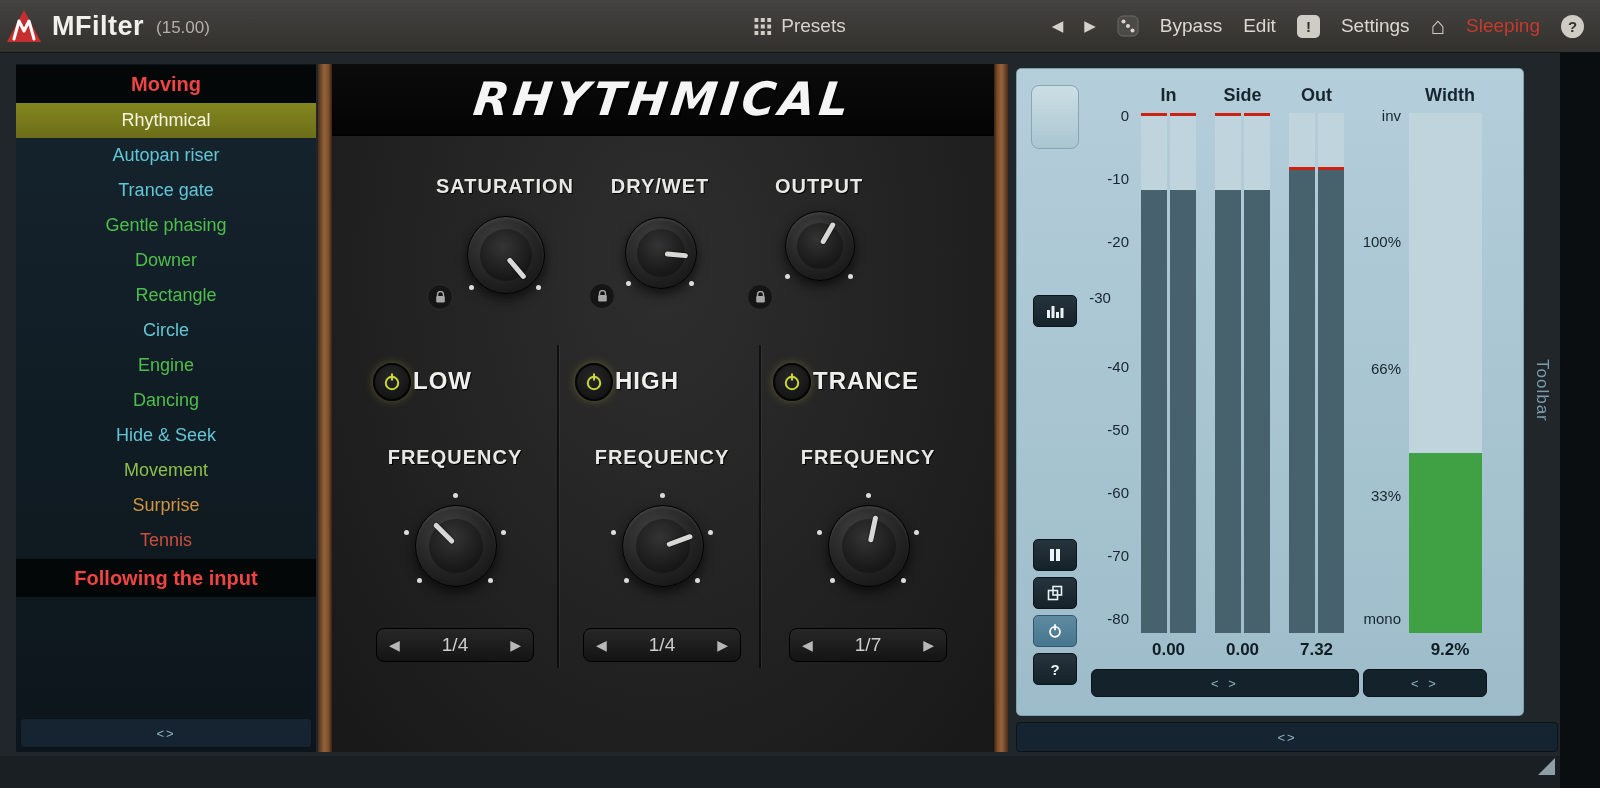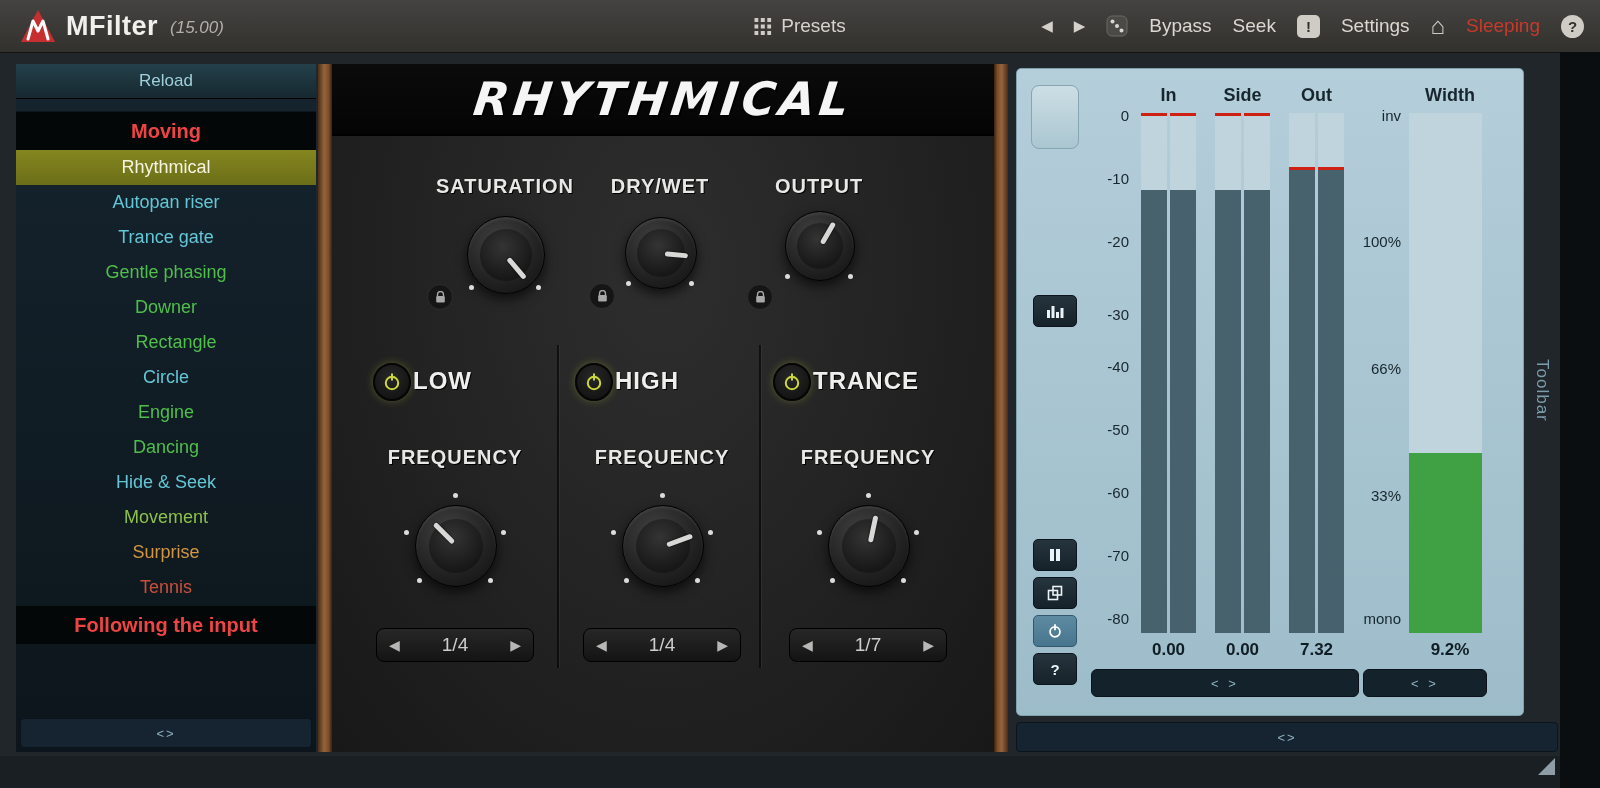--- a/index.html
+++ b/index.html
@@ -1,22 +1,22 @@
 <!DOCTYPE html>
 <html><head>
 <meta charset="utf-8">
 <style>
   html,body{margin:0;padding:0;background:#000;}
   .app{position:relative;width:1600px;height:788px;background:#20262a;font-family:"Liberation Sans",sans-serif;overflow:hidden;-webkit-user-select:none;user-select:none;}
 
   
   .topbar{position:absolute;left:0;top:0;width:1600px;height:52px;background:linear-gradient(#454341,#33312d);border-bottom:1px solid #15140f;display:flex;align-items:center;}
-  .brand{display:flex;align-items:center;gap:10px;padding-left:20px;}
+  .brand{display:flex;align-items:center;gap:10px;padding-left:6px;}
   .title{color:#f2f0ec;font-size:27px;font-weight:bold;letter-spacing:.5px;}
-  .version{color:#b3b0aa;font-size:17px;margin-left:2px;margin-top:4px;font-style:italic;}
+  .version{color:#b3b0aa;font-size:17px;margin-left:2px;margin-top:4px;}
   .presets-btn{position:absolute;left:50%;transform:translateX(-50%);display:flex;align-items:center;gap:10px;color:#d6d3cd;font-size:19px;cursor:pointer;}
   .top-right{position:absolute;right:16px;top:0;height:52px;display:flex;align-items:center;gap:21px;color:#dbd8d2;font-size:19px;}
   .tbtn{cursor:pointer;}
   .arrowbtn{font-size:15px;color:#d4d1cb;cursor:pointer;}
   .warn-badge{width:23px;height:23px;border-radius:5px;background:#cfccc6;color:#31302c;font-weight:bold;font-size:15px;display:flex;align-items:center;justify-content:center;cursor:pointer;}
   .help-badge{width:23px;height:23px;border-radius:50%;background:#cfccc6;color:#31302c;font-weight:bold;font-size:15px;display:flex;align-items:center;justify-content:center;cursor:pointer;}
   .home-ic{font-size:24px;color:#cfccc6;line-height:1;cursor:pointer;}
   .sleeping{color:#c53a2b;cursor:pointer;}
 
   
@@ -106,31 +106,30 @@
     <div class="top-right">
       <span class="arrowbtn">◀</span>
       <span class="arrowbtn">▶</span>
       <svg width="22" height="22" viewBox="0 0 22 22" style="cursor:pointer;">
         <rect x="1" y="1" width="20" height="20" rx="5" fill="#4c4a46" stroke="#6b6863"></rect>
         <circle cx="6.5" cy="6.5" r="2" fill="#d9d6d1"></circle>
           <circle cx="11" cy="11" r="2" fill="#d9d6d1"></circle>
           <circle cx="15.5" cy="15.5" r="2" fill="#d9d6d1"></circle>
       </svg>
       <span class="tbtn">Bypass</span>
-      <span class="tbtn">Seek</span>
+      <span class="tbtn">Edit</span>
       <span class="warn-badge">!</span>
       <span class="tbtn">Settings</span>
       <span class="home-ic">⌂</span>
       <span class="sleeping">Sleeping</span>
       <span class="help-badge">?</span>
     </div>
   </header>
 
   <aside class="sidebar">
-    <div class="reload">Reload</div>
     <div id="sidebar-groups">
         <div class="group-header">Moving</div>
         <div class="preset-item selected">Rhythmical</div>
         <div class="preset-item" style="color: rgb(99, 198, 214);">Autopan riser</div>
         <div class="preset-item" style="color: rgb(99, 198, 214);">Trance gate</div>
         <div class="preset-item" style="color: rgb(79, 190, 75);">Gentle phasing</div>
         <div class="preset-item" style="color: rgb(79, 190, 75);">Downer</div>
         <div class="preset-item" style="color: rgb(79, 190, 75); padding-left: 20px;">Rectangle</div>
         <div class="preset-item" style="color: rgb(99, 198, 214);">Circle</div>
         <div class="preset-item" style="color: rgb(79, 190, 75);">Engine</div>
@@ -305,21 +304,21 @@
         <circle cx="10" cy="11" r="6.2" fill="none" stroke="#ffffff" stroke-width="2.2"></circle>
         <line x1="10" y1="1.5" x2="10" y2="9" stroke="#ffffff" stroke-width="2.2"></line>
       </svg>
     </div>
     <div class="mbtn" style="top:584px;">?</div>
 
     <div id="db-ticks">
         <div class="dbtick" style="top: 38px;">0</div>
         <div class="dbtick" style="top: 101px;">-10</div>
         <div class="dbtick" style="top: 164px;">-20</div>
-        <div class="dbtick" style="top: 237px;">-30</div>
+        <div class="dbtick" style="top: 220px; text-align: center;">-30</div>
         <div class="dbtick" style="top: 289px;">-40</div>
         <div class="dbtick" style="top: 352px;">-50</div>
         <div class="dbtick" style="top: 415px;">-60</div>
         <div class="dbtick" style="top: 478px;">-70</div>
         <div class="dbtick" style="top: 541px;">-80</div>
       </div>
     <div id="meter-cols">
         <div class="mcol" style="left: 124px;">
           <div class="mhead">In</div>
           <div class="mbar" style="left: 0px; width: 26px;">

